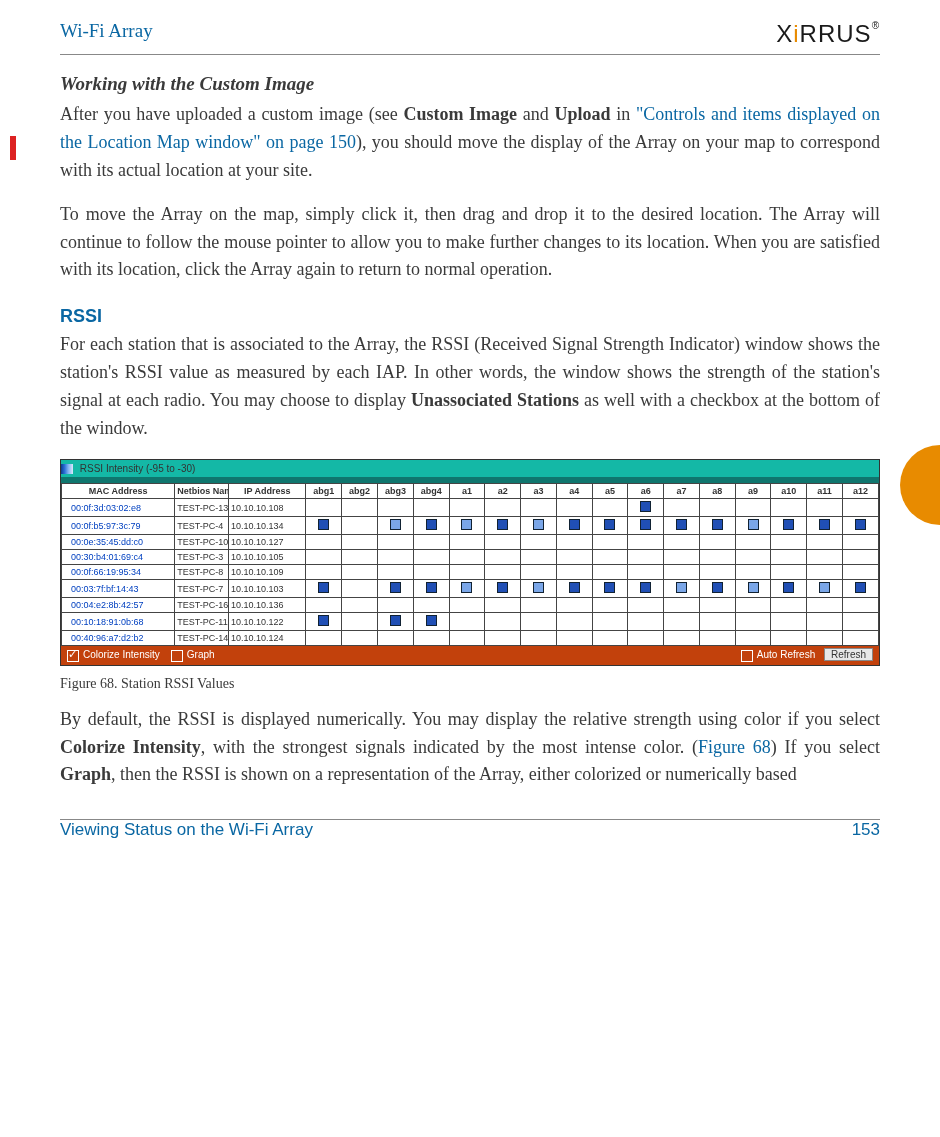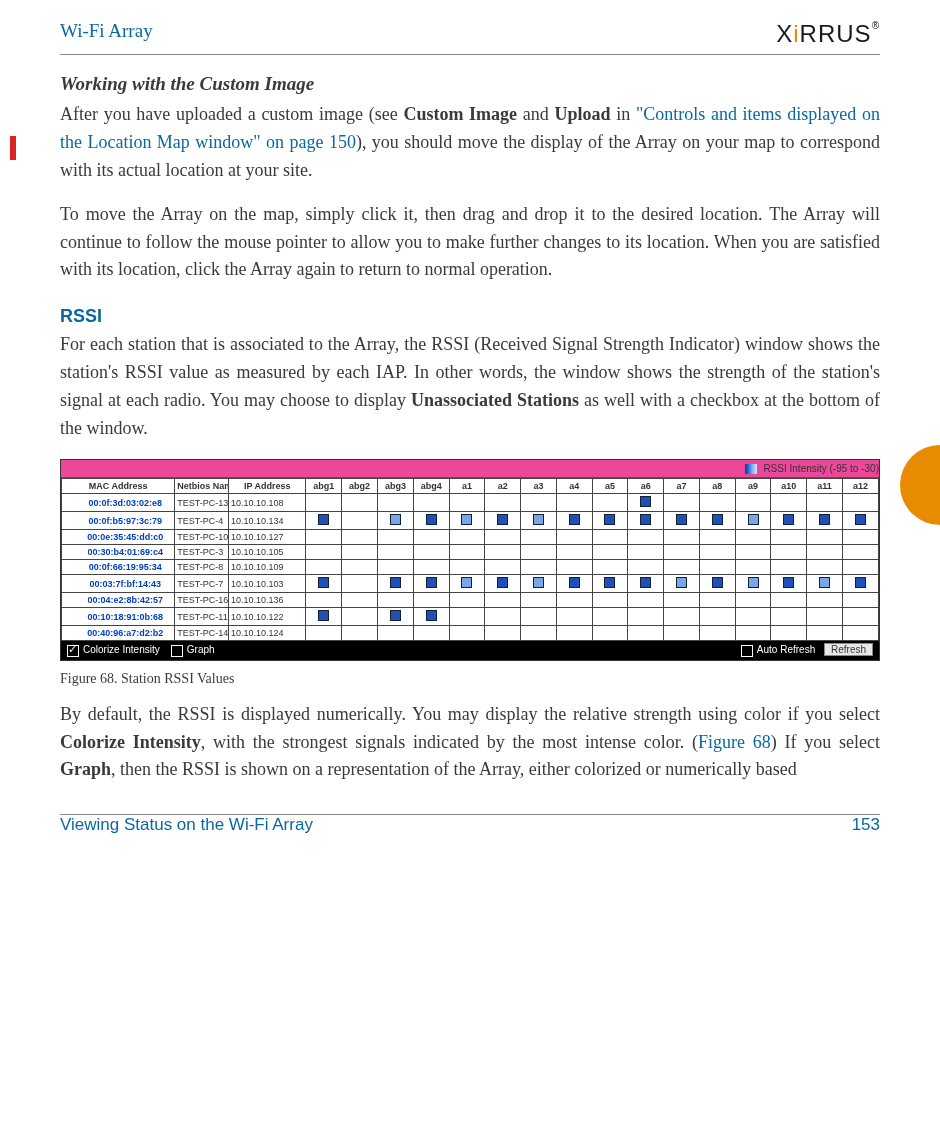--- a/index.html
+++ b/index.html
@@ -88,24 +88,24 @@
   }
 
   
   .rssi-box {
     border: 1px solid #333;
     font-family: Arial, Helvetica, sans-serif;
     font-size: 10px;
     color: #333;
   }
   .legend-row {
-    background: #ec4899;
-    text-align: right;
+    background: #14b8a6;
+    text-align: left;
     padding: 3px 0;
-    border-bottom: 1px solid #0f766e;
+    border-bottom: 6px solid #0f766e;
   }
   .legend-swatch {
     display: inline-block;
     width: 12px; height: 10px;
     background: linear-gradient(to right,#0b3d91 0%, #2a6fd6 30%, #7fb2f0 60%, #d9e8fb 100%);
     vertical-align: middle;
     margin-right: 4px;
   }
   table.rssi {
     width: 100%;
@@ -114,32 +114,32 @@
   }
   table.rssi th, table.rssi td {
     border: 1px solid #444;
     padding: 2px 2px;
     text-align: center;
     white-space: nowrap;
     overflow: hidden;
     font-size: 9px;
   }
   table.rssi th { font-weight: bold; background:#fff; }
-  table.rssi td.mac { color: #0040c0; text-align:center; padding-left:16px;font-weight:bold; }
+  table.rssi td.mac { color: #0040c0; text-align:left; padding-left:9px; }
   table.rssi td.name { color:#333; text-align:left; padding-left:2px; }
   table.rssi td.ip { color:#333; text-align:left; padding-left:2px; }
   .sq {
     display:inline-block;
     width:9px; height:9px;
     background:#204fb5;
     border:1px solid #123;
   }
   .sq.light { background:#7aa6e8; }
   .bottom-bar {
-    background:#000000;
+    background:#c2410c;
     color:#fff;
     display:flex;
     justify-content:space-between;
     align-items:center;
     padding:3px 6px;
     font-size:10px;
   }
   .bottom-bar .cbx {
     display:inline-block;
     width:10px;height:10px;

